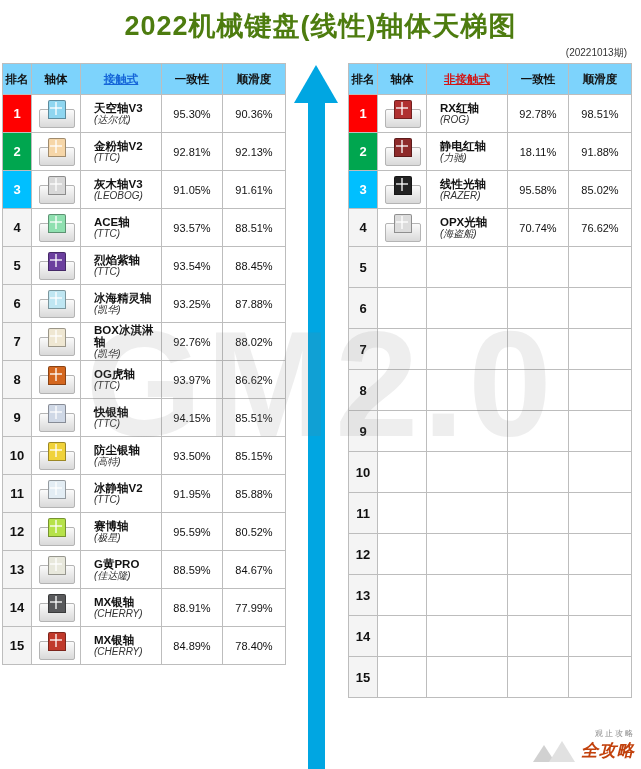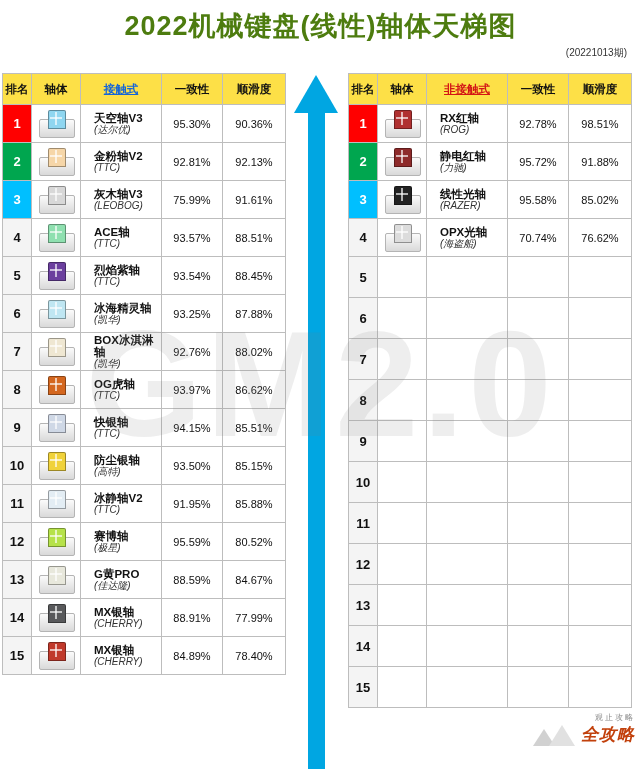--- a/index.html
+++ b/index.html
@@ -18,21 +18,21 @@
     letter-spacing:1px;
     padding-top:8px;
     padding-bottom:2px;
     color:#4d7c0f;
   }
   #date{
     text-align:right;
     font-size:10px;
     color:#333;
     padding-right:14px;
-    padding-bottom:13px;
+    padding-bottom:3px;
   }
   #watermark{
     position:absolute;
     left:0;top:0;width:641px;height:769px;
     pointer-events:none;
     z-index:5;
     font-size:150px;
     font-weight:bold;
     color:rgba(120,120,120,0.13);
     display:flex;
@@ -57,21 +57,21 @@
     table-layout:fixed;
   }
   th,td{
     border:1px solid #bdbdbd;
     font-size:11px;
     text-align:center;
     vertical-align:middle;
     padding:0;
   }
   thead th{
-    background:#fde047;
+    background:#7dd3fc;
     height:30px;
     font-weight:bold;
     font-size:11.5px;
     line-height:13px;
   }
   th.rank{width:28px;}
   th.img{width:48px;}
   th.name{width:80px;}
   th.cons{width:60px;}
   th.smooth{width:62px;}
@@ -138,21 +138,21 @@
   #arrow .head{
     position:absolute;
     left:8px;top:0px;
     width:0;height:0;
     border-left:22px solid transparent;
     border-right:22px solid transparent;
     border-bottom:38px solid #00a6e2;
   }
   #footer-logo{
     position:absolute;
-    right:6px;bottom:20px;
+    right:6px;bottom:4px;
     text-align:right;
     z-index:6;
   }
   #footer-logo .mountain{
     display:inline-block;
     width:46px;height:26px;
     position:relative;
     vertical-align:middle;
     opacity:.45;
   }
@@ -236,21 +236,21 @@
                 <div class="base"></div>
                 <div class="stem" style="background:#d8d8d8"></div>
                 <div class="cross-v"></div>
                 <div class="cross-h"></div>
               </div>
             </td>
             <td class="name">
               <span class="n1">灰木轴V3</span>
               <span class="n2">(LEOBOG)</span>
             </td>
-            <td class="val">75.99%</td>
+            <td class="val">91.05%</td>
             <td class="val">91.61%</td>
           </tr>
           <tr>
             <td class="rank">4</td>
             <td class="img">
               <div class="sw">
                 <div class="base"></div>
                 <div class="stem" style="background:#8fe0b0"></div>
                 <div class="cross-v"></div>
                 <div class="cross-h"></div>
@@ -495,21 +495,21 @@
                 <div class="base"></div>
                 <div class="stem" style="background:#8e2a2a"></div>
                 <div class="cross-v"></div>
                 <div class="cross-h"></div>
               </div>
             </td>
             <td class="name">
               <span class="n1">静电红轴</span>
               <span class="n2">(力驰)</span>
             </td>
-            <td class="val">95.72%</td>
+            <td class="val">18.11%</td>
             <td class="val">91.88%</td>
           </tr>
           <tr>
             <td class="rank r3">3</td>
             <td class="img">
               <div class="sw">
                 <div class="base"></div>
                 <div class="stem" style="background:#222222"></div>
                 <div class="cross-v"></div>
                 <div class="cross-h"></div>

